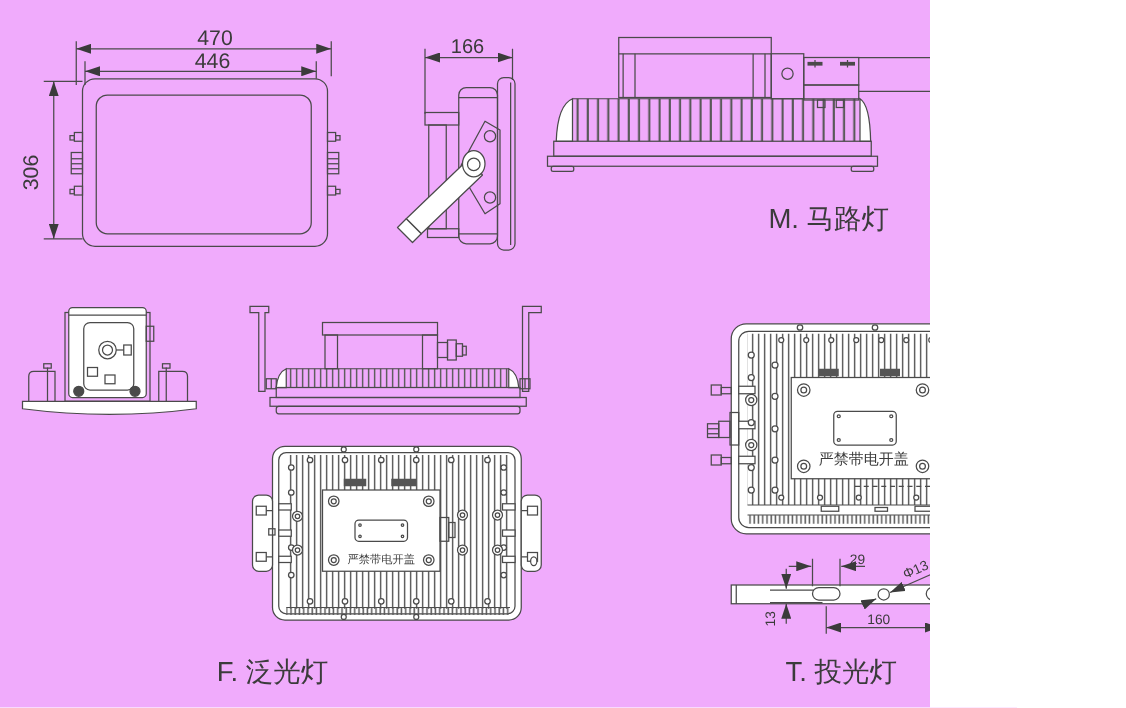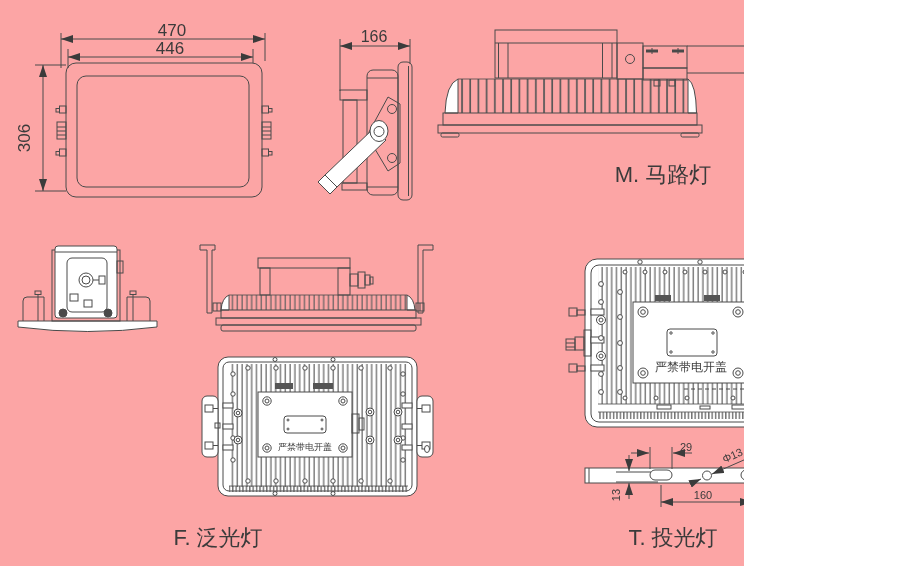--- a/index.html
+++ b/index.html
@@ -1,17 +1,17 @@
 <!DOCTYPE html>
 <html><head>
 <meta charset="utf-8">
 <style>
   html,body{margin:0;padding:0;background:#ffffff;}
   .stage{
-    position:relative;width:744px;height:566px;background:#fca5a5;
+    position:relative;width:744px;height:566px;background:#f0abfc;
     font-family:"Liberation Sans", sans-serif;overflow:hidden;
   }
   svg{display:block;}
   svg .ln{stroke:#4a4a4a;fill:none;stroke-width:1;}
   svg text{fill:#3b3b3b;stroke:none;font-family:"Liberation Sans","DejaVu Sans",sans-serif;}
   .dim-txt{font-size:17px;}
   .dim-txt-sm{font-size:11px;}
   .dim-txt-md{font-size:16px;}
   .view-label{font-size:22px;}
   .warn-sm{font-size:9px;}

